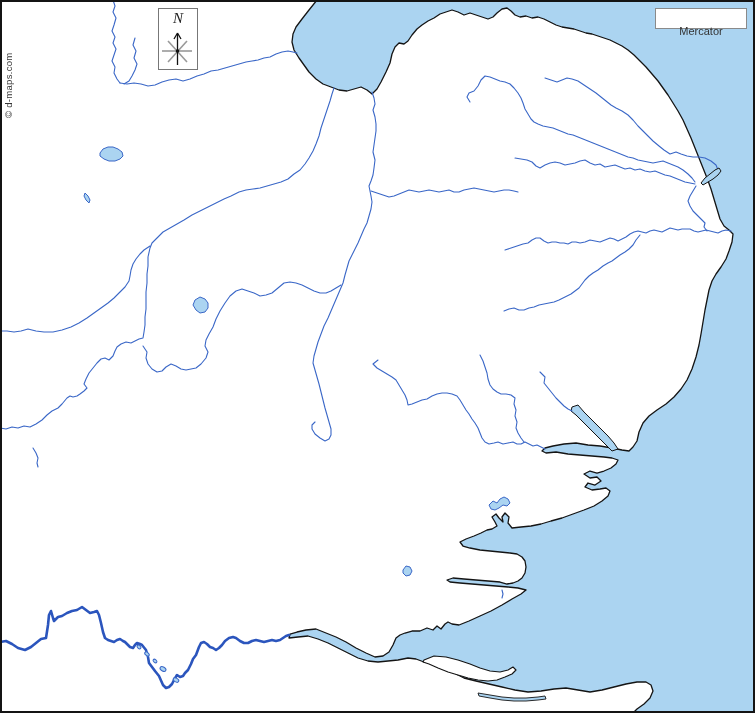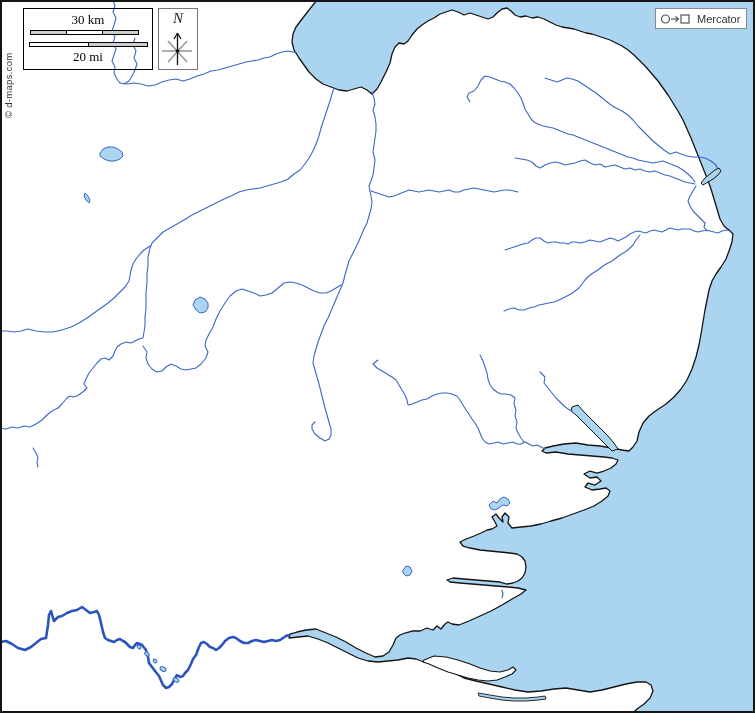--- a/index.html
+++ b/index.html
@@ -18,21 +18,21 @@
   .seg{height:100%;border:1px solid #000;margin-left:-1px;box-sizing:border-box;}
   .seg:first-child{margin-left:0;}
   
   .compassbox{position:absolute;left:158px;top:8px;width:38px;height:60px;
               border:1px solid #777;background:transparent;}
   .nlabel{position:absolute;top:1px;width:100%;text-align:center;
           font-family:"Liberation Serif",serif;font-style:italic;font-size:15px;color:#222;}
   
   .projbox{position:absolute;left:655px;top:8px;width:92px;height:21px;
            background:#fff;border:1px solid #8a8a8a;display:flex;align-items:center;
-           padding:0 4px;box-sizing:border-box;gap:7px;}
+           padding:0 4px;box-sizing:border-box;gap:16px;flex-direction:column;}
   .projbox span{font-size:11px;color:#333;}
   
   .credit{position:absolute;left:3px;top:118px;transform:rotate(-90deg);
           transform-origin:0 0;font-size:9.5px;color:#333;white-space:nowrap;
           letter-spacing:0.3px;}
 </style>
 </head>
 <body>
 
 <div id="stage">
@@ -128,33 +128,20 @@
     516,670 512,674 505,677 497,680 488,681 478,680 468,678 458,675 448,672 438,668
     429,664 423,662 Z" stroke="#141414"></path>
 
   <path stroke-width="0.9" d="
     M478,693 L490,695 502,697 514,698 526,698 538,697 545,696 546,699 538,700 526,701
     514,701 502,700 490,698 479,696 Z" fill="#abd4f1" stroke="#141414"></path>
 
   <rect x="1" y="1" width="753" height="711" fill="none" stroke-width="2" stroke="#141414"></rect>
 </svg>
 
-<div class="scalebox">
-  <div class="scalelabel km">30 km</div>
-  <div class="bar bar1">
-    <div class="seg" style="width: 37px; background: rgb(204, 204, 204);"></div>
-    <div class="seg" style="width:37px;background:#fff"></div>
-    <div class="seg" style="width: 37px; background: rgb(204, 204, 204);"></div>
-  </div>
-  <div class="bar bar2">
-    <div class="seg" style="width:60px;background:#fff"></div>
-    <div class="seg" style="width: 60px; background: rgb(204, 204, 204);"></div>
-  </div>
-  <div class="scalelabel mi">20 mi</div>
-</div>
 
 <div class="compassbox">
   <div class="nlabel">N</div>
   <svg width="36" height="40" style="position:absolute;left:0;top:19px">
     <g stroke-width="1.6" stroke="#999999">
       <line x1="3" y1="23" x2="33" y2="23"></line>
       <line x1="9" y1="13" x2="28" y2="34"></line>
       <line x1="28" y1="13" x2="9" y2="34"></line>
     </g>
     <g stroke="#111" stroke-width="1.3" fill="none">

